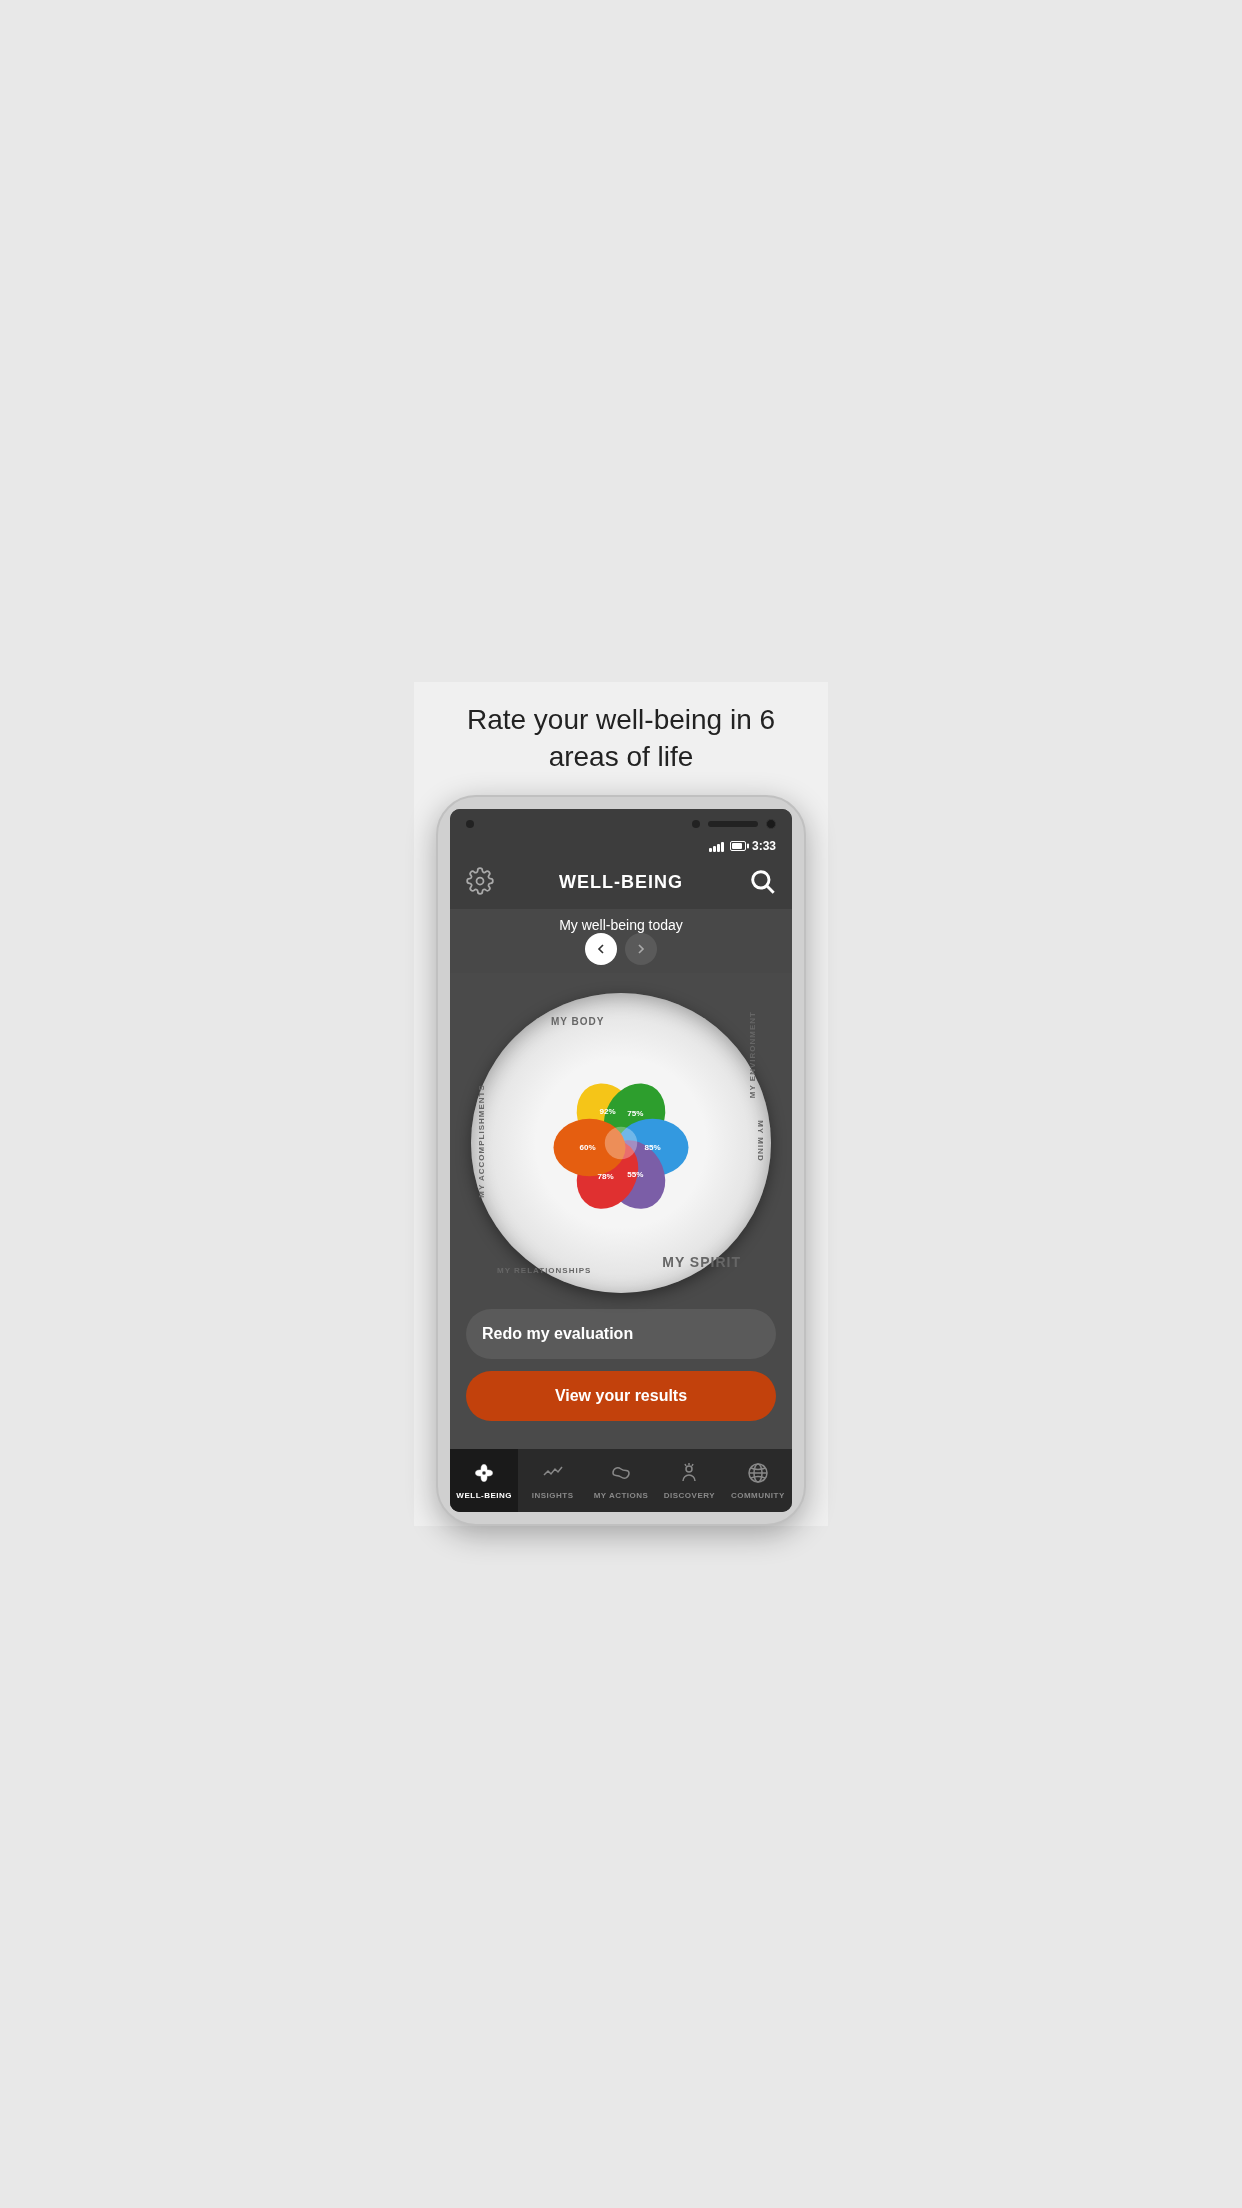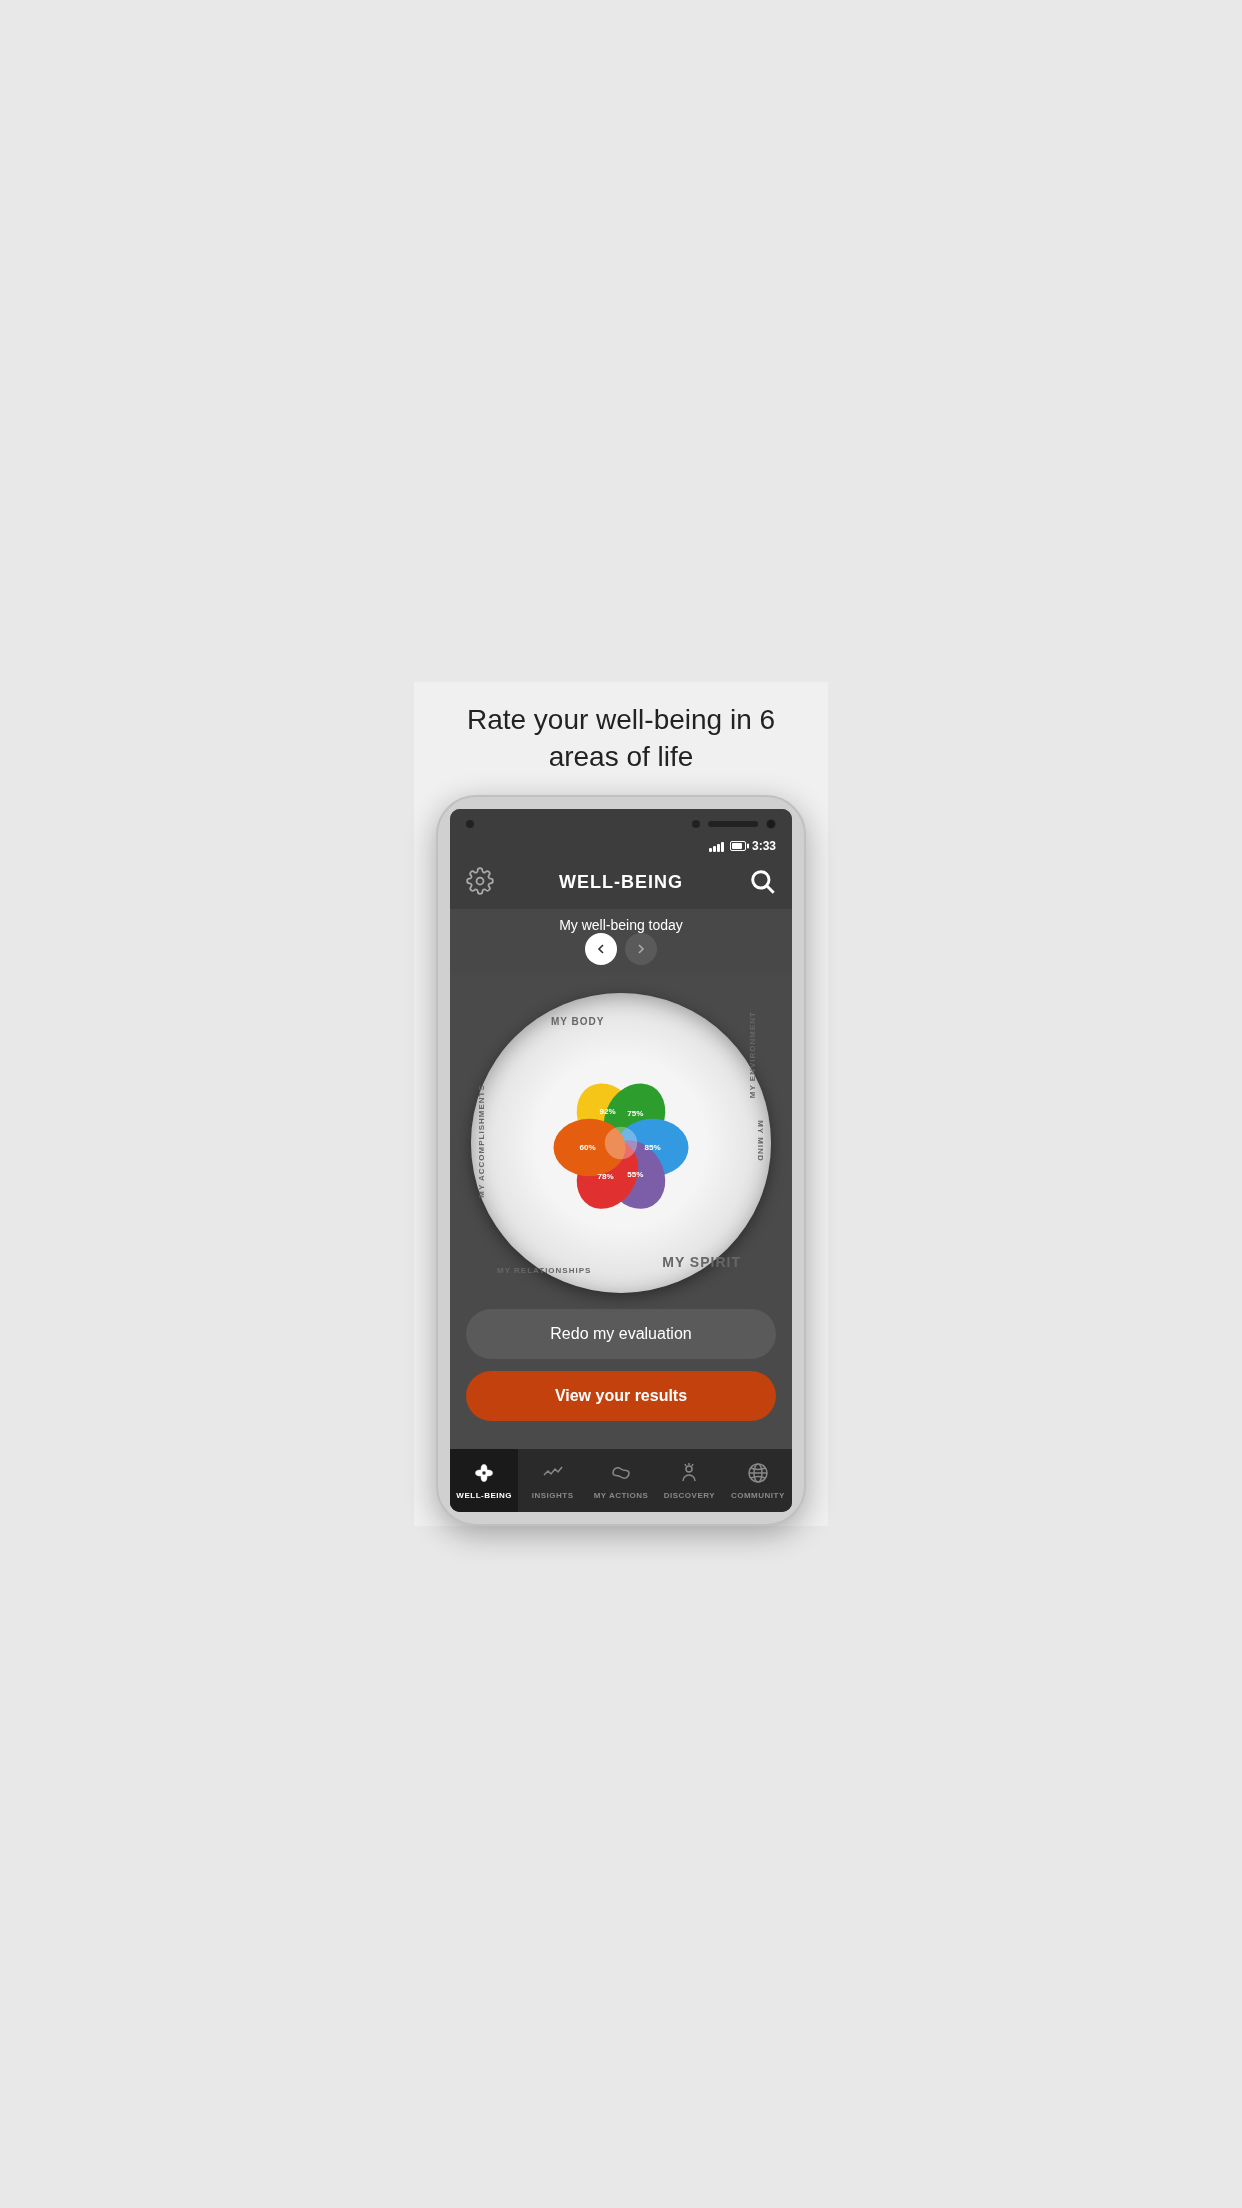--- a/index.html
+++ b/index.html
@@ -247,23 +247,23 @@
     }
 
     .btn-redo {
       width: 100%;
       padding: 16px;
       background: #5a5a5a;
       border: none;
       border-radius: 30px;
       color: white;
       font-size: 16px;
-      font-weight: 400;
+      font-weight: 700;
       cursor: pointer;
-      text-align: center;
+      text-align: left;
     }
 
     .btn-view {
       width: 100%;
       padding: 16px;
       background: #c2410c;
       border: none;
       border-radius: 30px;
       color: white;
       font-size: 16px;

